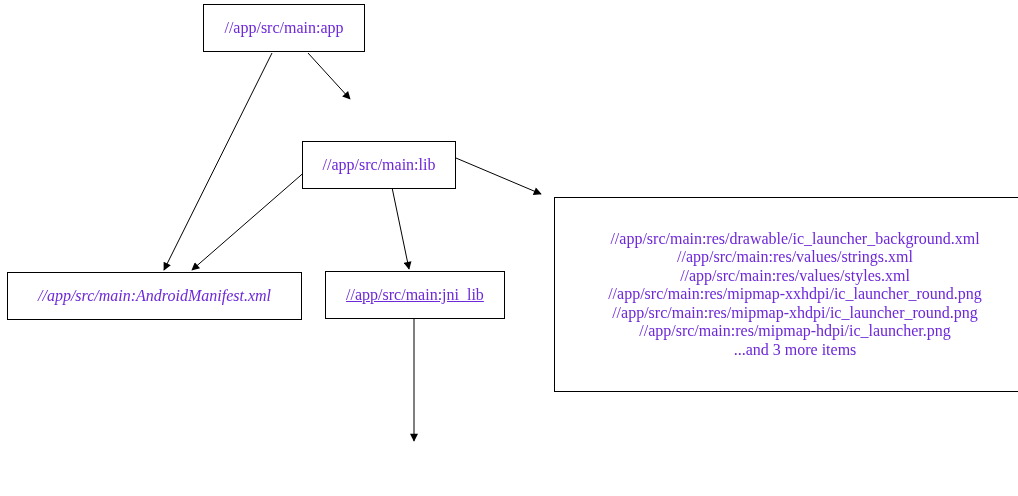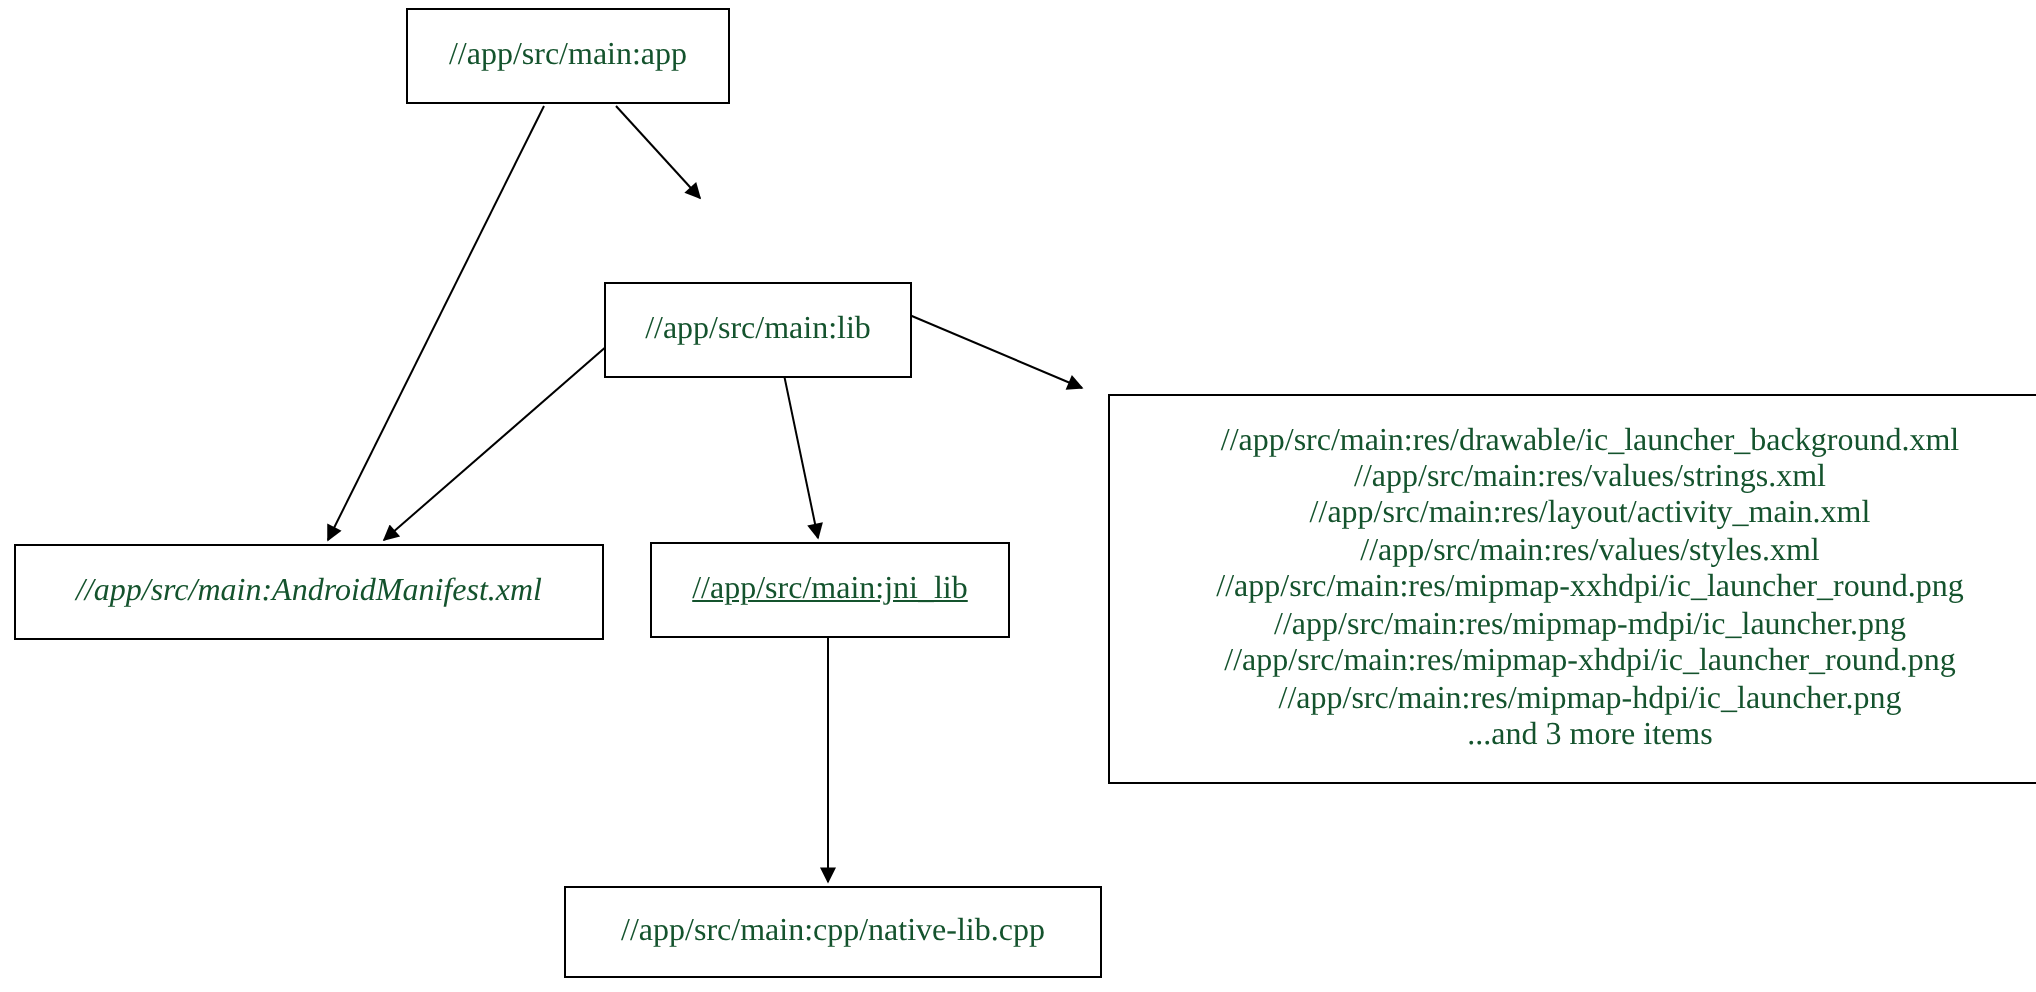--- a/index.html
+++ b/index.html
@@ -6,21 +6,21 @@
     margin: 0;
     padding: 0;
     background: #ffffff;
   }
   #canvas {
     position: relative;
     width: 1018px;
     height: 496px;
     background: #ffffff;
     font-family: "Liberation Serif", "DejaVu Serif", serif;
-    color: #14532d;
+    color: #6d28d9;
     overflow: hidden;
   }
   #edges {
     position: absolute;
     left: 0;
     top: 0;
     width: 1018px;
     height: 496px;
   }
   #edges line {
@@ -84,26 +84,21 @@
     <span>//app/src/main:AndroidManifest.xml</span>
   </div>
 
   <div class="node" id="node-jni-lib">
     <span>//app/src/main:jni_lib</span>
   </div>
 
   <div class="node multiline" id="node-res-files">
     <span>//app/src/main:res/drawable/ic_launcher_background.xml</span>
     <span>//app/src/main:res/values/strings.xml</span>
-    <span>//app/src/main:res/layout/activity_main.xml</span>
     <span>//app/src/main:res/values/styles.xml</span>
     <span>//app/src/main:res/mipmap-xxhdpi/ic_launcher_round.png</span>
-    <span>//app/src/main:res/mipmap-mdpi/ic_launcher.png</span>
     <span>//app/src/main:res/mipmap-xhdpi/ic_launcher_round.png</span>
     <span>//app/src/main:res/mipmap-hdpi/ic_launcher.png</span>
     <span>...and 3 more items</span>
   </div>
 
-  <div class="node" id="node-native-lib">
-    <span>//app/src/main:cpp/native-lib.cpp</span>
-  </div>
 
 </div>
 
 </body></html>

